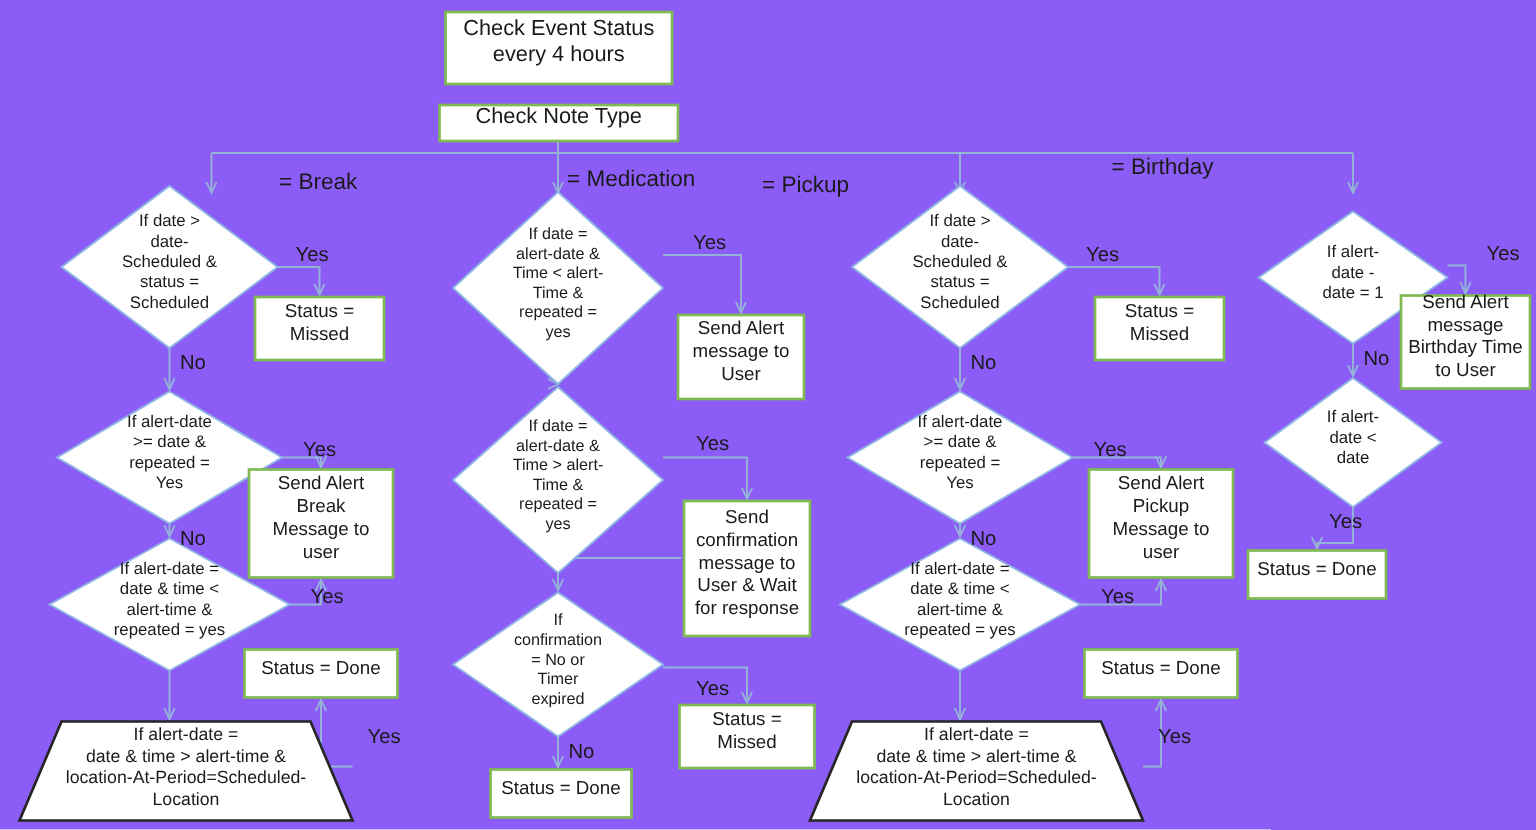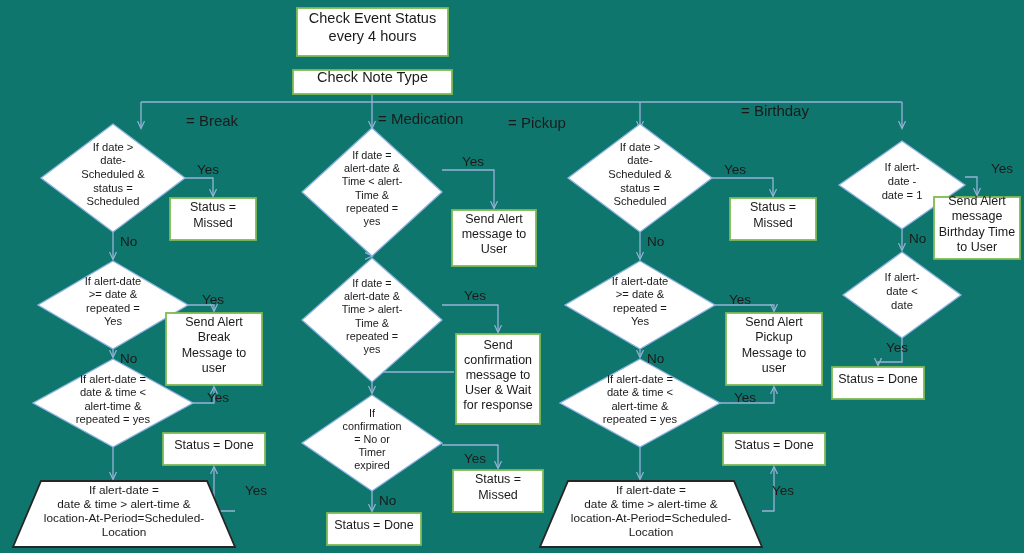--- a/index.html
+++ b/index.html
@@ -1,17 +1,17 @@
 <!DOCTYPE html>
 <html><head>
 <meta charset="utf-8">
 <style>
   html,body{margin:0;padding:0;background:#ffffff;}
   body{font-family:"Liberation Sans", sans-serif;}
-  #stage{position:relative;width:1024px;height:553px;background:#0f766e;overflow:hidden;}
+  #stage{position:relative;width:1024px;height:553px;background:#8b5cf6;overflow:hidden;}
   svg{position:absolute;left:0;top:0;width:1024px;height:553px;}
   .node-text{font-family:"Liberation Sans", sans-serif;fill:#1a1a1a;text-anchor:middle;}
   .edge-label{font-family:"Liberation Sans", sans-serif;fill:#1a1a1a;text-anchor:start;}
 </style>
 </head>
 <body>
 
 <div id="stage">
   <svg id="chart" viewBox="0 0 1024 553" xmlns="http://www.w3.org/2000/svg">
     <defs>

